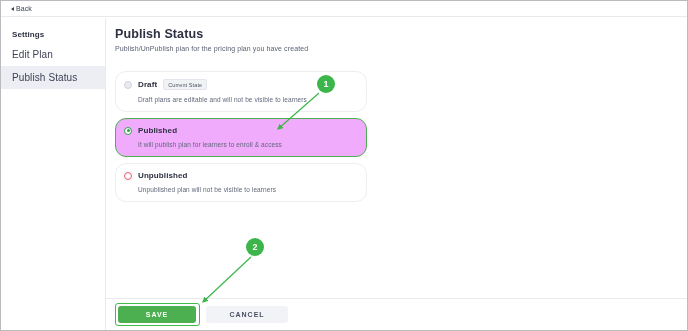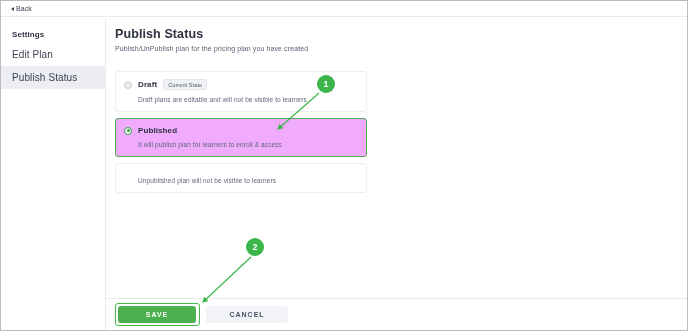--- a/index.html
+++ b/index.html
@@ -108,21 +108,21 @@
     letter-spacing: 0.1px;
   }
 
   
   .cards {
     margin-top: 19px;
     width: 252px;
   }
   .card {
     border: 1px solid #edeef2;
-    border-radius: 3px;
+    border-radius: 11px;
     background: #ffffff;
     padding: 7px 24px 8px 8px;
     margin-bottom: 6px;
     position: relative;
   }
   .card.selected {
     border: 1.4px solid #4caf50;
     background: #f0abfc;
   }
   .card-head {
@@ -284,20 +284,24 @@
 
           <div class="card selected">
             <div class="card-head">
               <span class="radio green"></span>
               <span class="card-label">Published</span>
             </div>
             <div class="card-desc">It will publish plan for learners to enroll &amp; access</div>
           </div>
 
           <div class="card">
+            <div class="card-head">
+              <span class="radio red"></span>
+              <span class="card-label">Unpublished</span>
+            </div>
             <div class="card-desc">Unpublished plan will not be visible to learners</div>
           </div>
 
         </div>
       </div>
 
       <div class="actionbar">
         <span class="save-wrap">
           <button class="btn btn-save">SAVE</button>
         </span>

